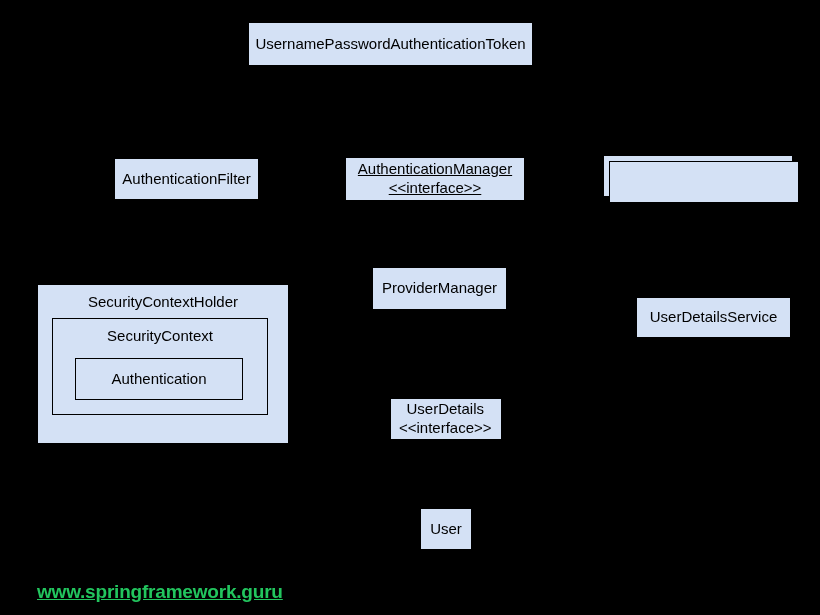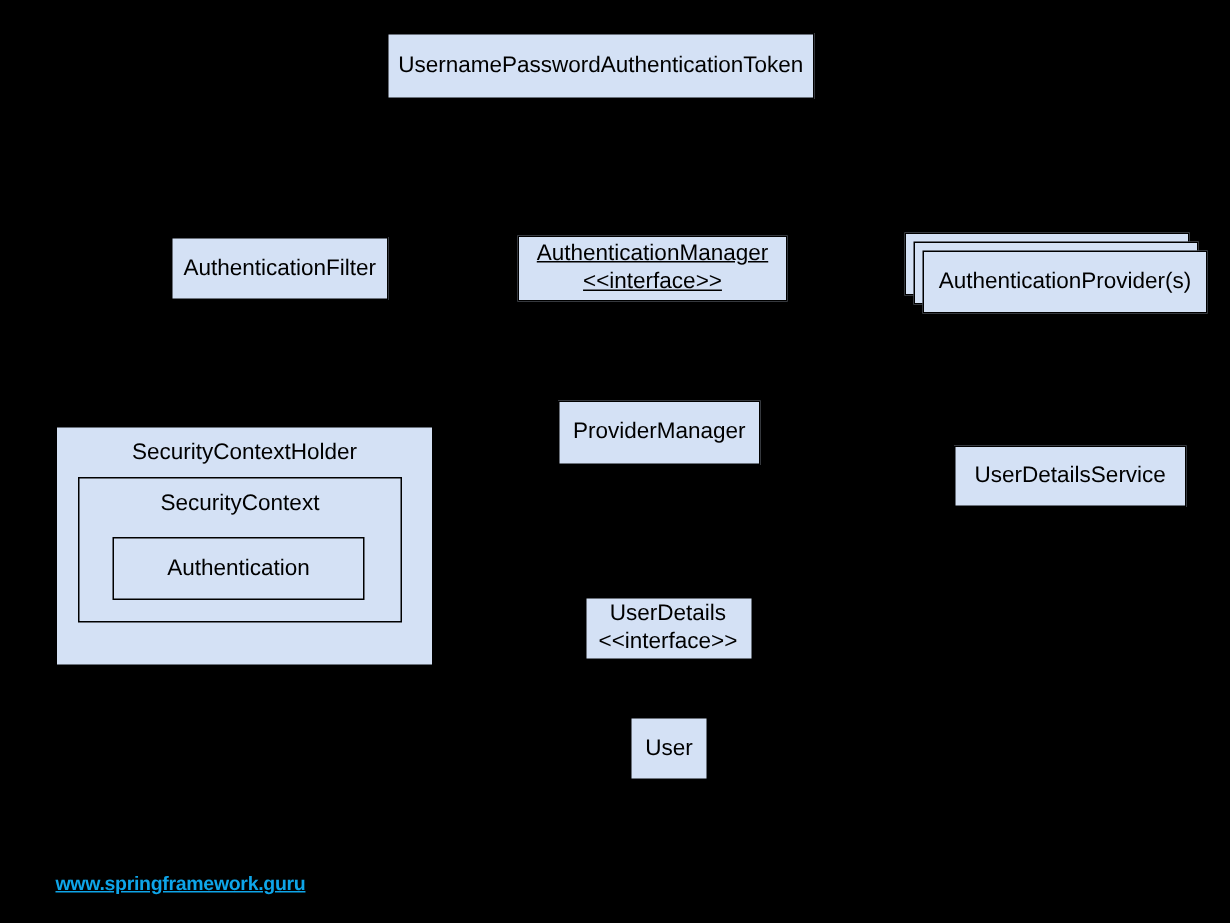--- a/index.html
+++ b/index.html
@@ -54,55 +54,54 @@
   
   .stack-layer {
     position: absolute;
     background: #d4e1f5;
     border: 1px solid #000000;
     box-sizing: border-box;
   }
 
   .link {
     position: absolute;
-    color: #0ea5e9;
-    font-size: 13px;
+    color: #22c55e;
+    font-size: 19px;
     font-weight: bold;
     text-decoration: underline;
     font-family: "Liberation Sans", sans-serif;
     white-space: nowrap;
     letter-spacing: -0.2px;
   }
 </style>
 </head>
 <body>
 
 <div id="canvas">
 
-  <div class="box" style="left:258px; top:22px; width:285px; height:44px;">UsernamePasswordAuthenticationToken</div>
+  <div class="box" style="left:248px; top:22px; width:285px; height:44px;">UsernamePasswordAuthenticationToken</div>
 
   <div class="box" style="left:114px; top:158px; width:145px; height:42px;text-align:center;">AuthenticationFilter</div>
 
   <div class="box" style="left:345px; top:157px; width:180px; height:44px;text-decoration:underline;">AuthenticationManager
 &lt;&lt;interface&gt;&gt;</div>
 
   <div class="stack-layer" style="left:603px; top:155px; width:190px; height:42px;"></div>
   <div class="stack-layer" style="left:609px; top:161px; width:190px; height:42px;"></div>
-  <div class="box" style="left:615px; top:167px; width:190px; height:42px;">AuthenticationProvider(s)</div>
 
   <div class="box noborder title-top" style="left:38px; top:285px; width:250px; height:158px;">SecurityContextHolder</div>
 
   <div class="box title-top" style="left:52px; top:318px; width:216px; height:97px;">SecurityContext</div>
 
   <div class="box" style="left:75px; top:358px; width:168px; height:42px;">Authentication</div>
 
   <div class="box" style="left:372px; top:267px; width:135px; height:43px;">ProviderManager</div>
 
   <div class="box" style="left:636px; top:297px; width:155px; height:41px;text-align:center;">UserDetailsService</div>
 
   <div class="box left-align" style="left:390px; top:398px; width:112px; height:42px;">UserDetails
 &lt;&lt;interface&gt;&gt;</div>
 
-  <div class="box" style="left:420px; top:478px; width:52px; height:42px;">User</div>
+  <div class="box" style="left:420px; top:508px; width:52px; height:42px;">User</div>
 
   <a class="link" href="#" style="left:37px; top:581px;">www.springframework.guru</a>
 
 </div>
 
 </body></html>

